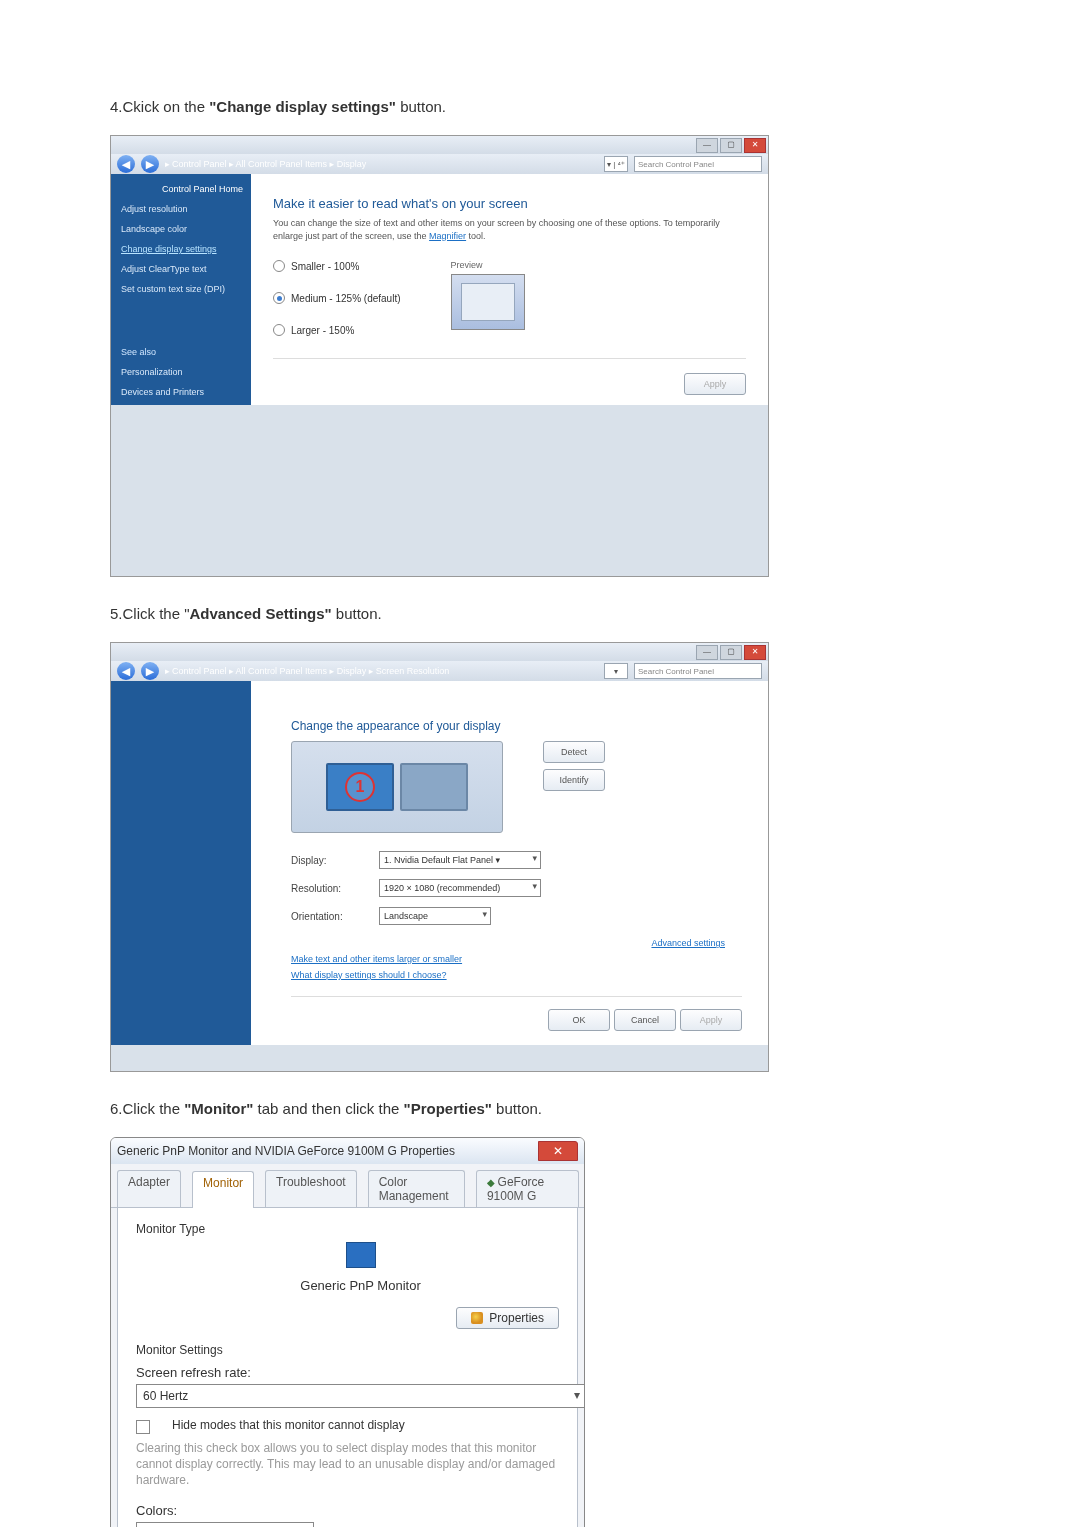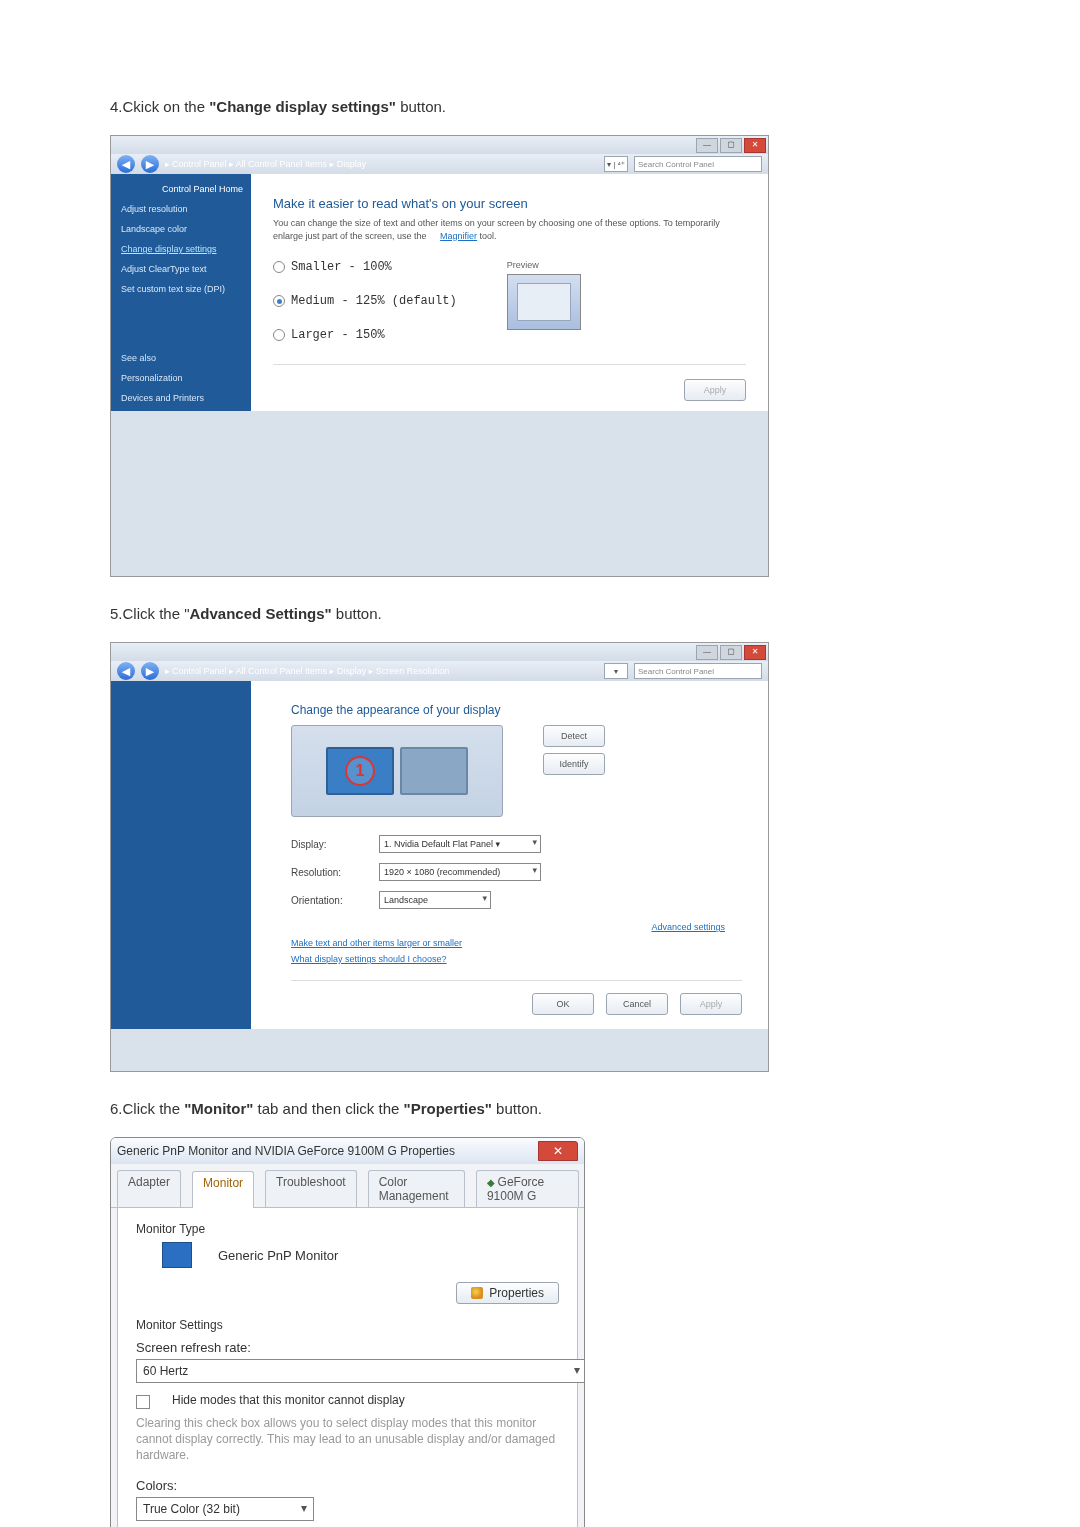--- a/index.html
+++ b/index.html
@@ -24,65 +24,65 @@
   .shot1{width:657px;height:440px;}
   .side1{width:140px;background:#205a98;color:#d9e8f9;font-size:9px;padding:10px 8px 8px 10px;box-sizing:border-box;display:flex;flex-direction:column;gap:10px;}
   .side1 a{color:#d9e8f9;text-decoration:none;display:block;}
   .side1 a.sel{color:#b7e3ff;text-decoration:underline;}
   .side1 .hdr{color:#fff;text-align:right;}
   .side1 .spacer{flex:1;}
   .side1 .sa{color:#cfe6ff;}
   .main1{flex:1;padding:22px 22px 10px 22px;font-size:10px;color:#333;position:relative;}
   .main1 .heading{color:#205a98;font-size:13px;margin-bottom:6px;}
   .main1 .desc{font-size:9px;color:#545454;margin-bottom:18px;line-height:1.4;}
-  .main1 .desc .lnk{color:#1b6fc5;text-decoration:underline;margin-left:11px;}
+  .main1 .desc .lnk{color:#1b6fc5;text-decoration:underline;}
   .opts{display:flex;gap:50px;}
-  .optcol{display:flex;flex-direction:column;gap:20px;font-size:12px;font-family:Liberation Mono, monospace;}
+  .optcol{display:flex;flex-direction:column;gap:20px;font-size:10px;}
   .radio{display:flex;align-items:center;gap:6px;}
   .rdot{width:10px;height:10px;border:1px solid #888;border-radius:50%;display:inline-flex;align-items:center;justify-content:center;}
   .rdot.on::after{content:"";width:5px;height:5px;border-radius:50%;background:#3d7dcf;}
   .preview-lbl{font-size:9px;color:#666;margin-bottom:4px;}
   .preview-box{width:72px;height:54px;background:linear-gradient(#d4def0,#aabee0);border:1px solid #888;display:flex;align-items:center;justify-content:center;}
   .preview-box .mini{width:52px;height:36px;background:#e8eef6;border:1px solid #95a6bd;}
   .apply-row{display:flex;justify-content:flex-end;margin-top:22px;border-top:1px solid #ddd;padding-top:14px;}
   .winbtn{min-width:60px;height:20px;border:1px solid #9aa5b1;background:linear-gradient(#fdfdfe,#e6ecf3);font-size:9px;border-radius:3px;display:flex;align-items:center;justify-content:center;color:#555;}
   .winbtn.dis{color:#aaa;}
 
   
   .shot2{width:657px;height:428px;}
   .side2{width:140px;background:#205a98;}
-  .main2{flex:1;padding:22px 26px 14px 40px;font-size:10px;position:relative;}
+  .main2{flex:1;padding:38px 26px 14px 40px;font-size:10px;position:relative;}
   .main2 .heading{color:#205a98;font-size:12px;margin-bottom:8px;}
   .monbox{width:210px;height:90px;background:linear-gradient(#d5dfed,#c3d2e4);border:1px solid #9aa5b1;border-radius:3px;display:flex;align-items:center;justify-content:center;gap:6px;}
   .mon{width:64px;height:44px;background:#3a7fc6;border:2px solid #2f5f95;display:flex;align-items:center;justify-content:center;color:#fff;font-size:22px;border-radius:2px;}
   .mon.dim{background:#8aa7c6;border-color:#6b87a6;}
   .mon .circ{width:26px;height:26px;border:2px solid #d33;border-radius:50%;display:flex;align-items:center;justify-content:center;color:#d33;font-weight:bold;font-size:16px;background:rgba(255,255,255,0.15);}
   .rbtns{display:flex;flex-direction:column;gap:6px;}
   .form-rows{margin-top:18px;display:flex;flex-direction:column;gap:10px;font-size:10px;}
   .frow{display:flex;align-items:center;gap:18px;}
   .frow .lbl{width:70px;color:#444;}
   .drop{height:16px;border:1px solid #888;background:#fff;font-size:9px;padding:0 16px 0 4px;display:flex;align-items:center;position:relative;min-width:140px;color:#333;}
   .drop::after{content:"▾";position:absolute;right:3px;top:1px;color:#555;font-size:9px;}
   .adv-link{text-align:right;margin:12px 17px 2px 0;}
   .adv-link a{color:#1b6fc5;text-decoration:underline;font-size:9px;}
   .link-row{color:#1b6fc5;text-decoration:underline;font-size:9px;display:block;margin-top:6px;}
-  .btnrow{display:flex;justify-content:flex-end;gap:12px;margin-top:16px;border-top:1px solid #ddd;padding-top:12px;}
+  .btnrow{display:flex;justify-content:flex-end;gap:4px;margin-top:16px;border-top:1px solid #ddd;padding-top:12px;}
 
   
   .shot3{width:473px;border:1px solid #888;background:#f1f3f7;border-radius:6px;overflow:hidden;margin-bottom:40px;}
   .shot3 .title-bar3{height:26px;background:linear-gradient(#fafcff,#dbe5f1);display:flex;align-items:center;padding:0 6px;font-size:12px;color:#333;}
   .title-bar3 .t{flex:1;white-space:nowrap;overflow:hidden;}
   .title-bar3 .close3{width:38px;height:18px;background:#d44a3a;color:#fff;font-size:12px;border-radius:0 3px 0 0;display:flex;align-items:center;justify-content:center;border:1px solid #a33;}
   .tabs{display:flex;font-size:12px;background:#f1f3f7;border-bottom:1px solid #b8c0cc;padding:6px 6px 0 6px;gap:12px;}
   .tab{padding:4px 10px;border:1px solid #b8c0cc;border-bottom:none;background:#eef2f7;color:#555;border-radius:3px 3px 0 0;margin-right:-1px;cursor:pointer;}
   .tab.active{background:#fff;color:#a16207;position:relative;top:1px;}
   .tab .shield{color:#3c7b3c;margin-right:3px;font-size:10px;}
   .dlg-body{background:#fff;padding:14px 18px 18px 18px;font-size:13px;color:#333;border:1px solid #b8c0cc;border-top:none;margin:0 6px;}
   .section-hdr{font-size:12px;margin-bottom:6px;}
-  .monline{display:flex;align-items:center;gap:26px;margin:6px 0 14px 26px;}
+  .monline{display:flex;align-items:center;gap:10px;margin:6px 0 14px 26px;flex-direction:column;}
   .monicon{width:28px;height:24px;background:#2a6fc1;border:1px solid #1d4f8a;}
   .prop-row{display:flex;justify-content:flex-end;margin-bottom:14px;}
   .propbtn{border:1px solid #9aa5b1;background:linear-gradient(#fdfdfe,#e6ecf3);border-radius:3px;padding:3px 14px;font-size:12px;display:flex;align-items:center;gap:6px;}
   .propbtn .shield2{width:12px;height:12px;background:radial-gradient(circle at 40% 40%,#f7d14b,#d98f20 60%);border-radius:2px;}
   .sel-wide{width:100%;height:22px;border:1px solid #888;font-size:12px;padding:0 20px 0 6px;position:relative;display:flex;align-items:center;background:#fff;}
   .sel-wide::after{content:"▾";position:absolute;right:6px;top:3px;color:#555;}
   .cbrow{display:flex;align-items:flex-start;gap:22px;margin-top:10px;font-size:12px;}
   .cb{width:12px;height:12px;border:1px solid #888;background:#fff;margin-top:2px;}
   .hint{font-size:12px;color:#9a9a9a;margin:6px 0 14px 0;line-height:1.35;}
   .sel-small{width:150px;height:22px;border:1px solid #888;font-size:12px;padding:0 20px 0 6px;position:relative;display:flex;align-items:center;background:#fff;}

